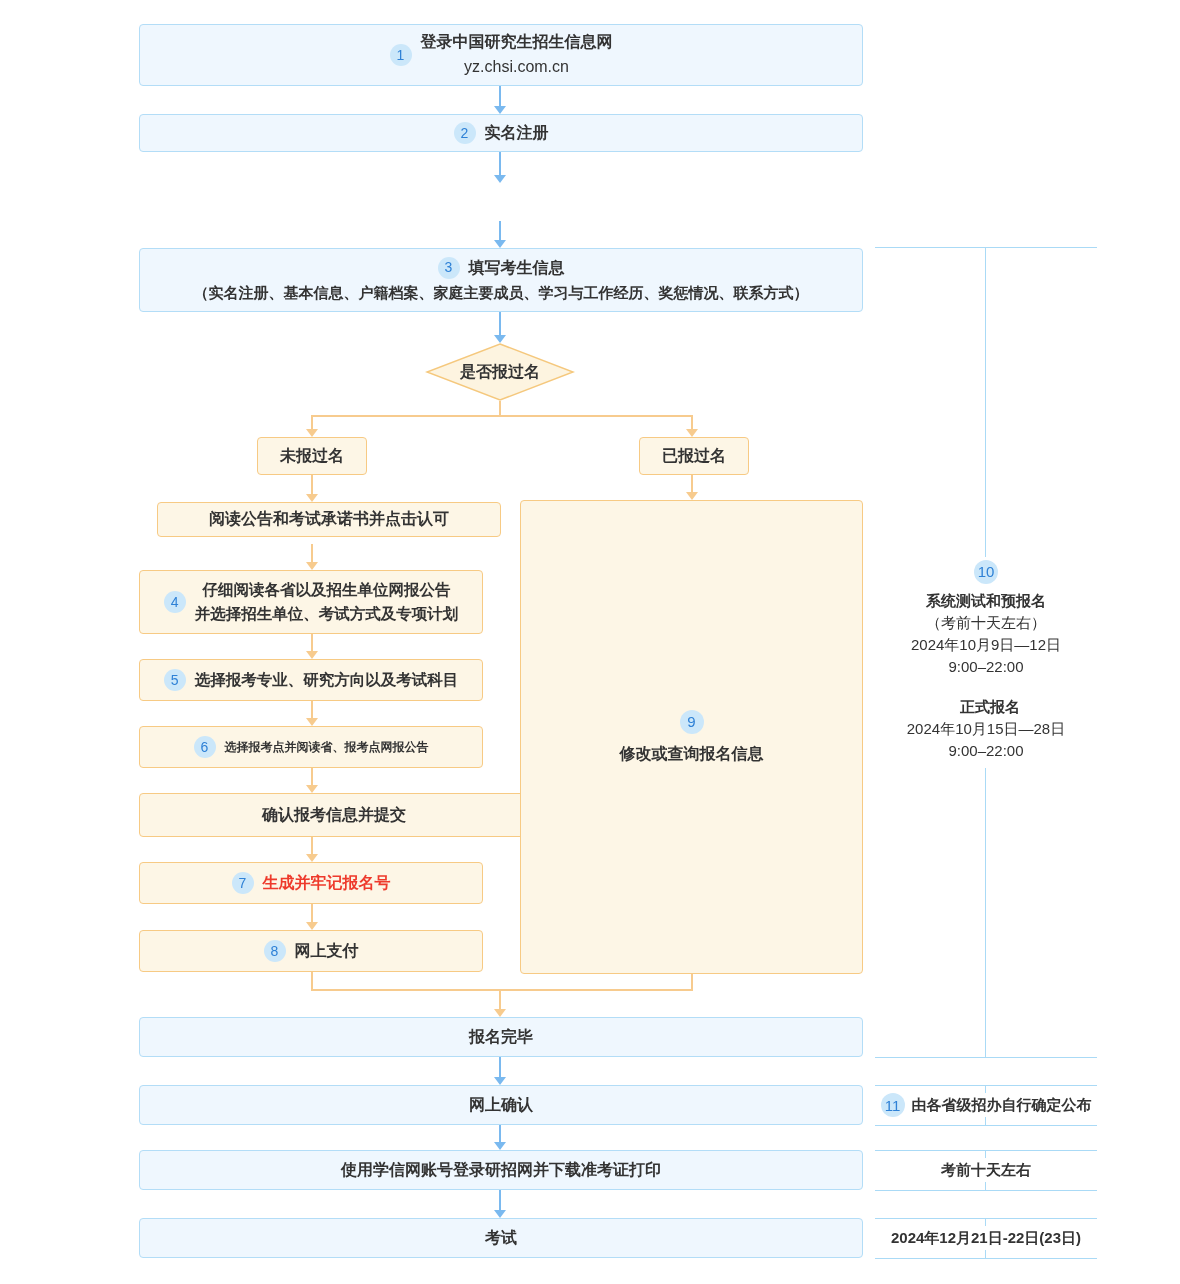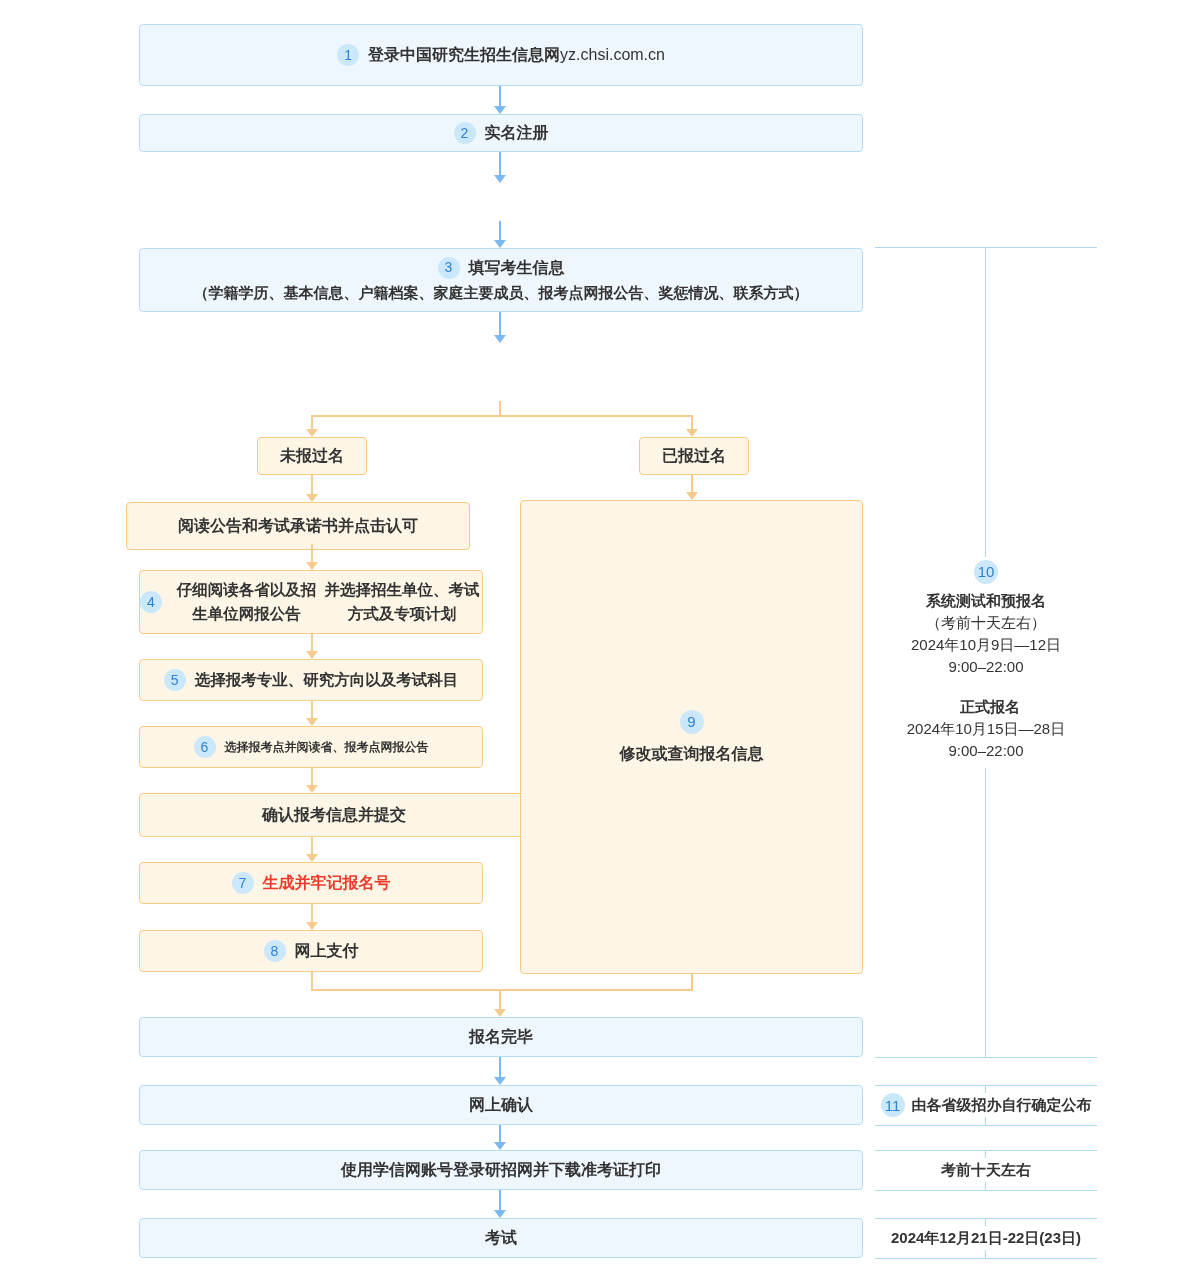--- a/index.html
+++ b/index.html
@@ -10,21 +10,21 @@
   }
   html,body{margin:0;padding:0;background:#fff;}
   body{font-family:"Liberation Sans","DejaVu Sans",sans-serif;color:var(--ink);}
   .canvas{position:relative;width:1180px;height:1284px;background:#fff;overflow:hidden;}
 
   .box{position:absolute;display:flex;align-items:center;justify-content:center;gap:9px;
        border-radius:4px;font-size:16px;font-weight:600;color:var(--ink);box-sizing:border-box;
        text-align:center;}
   .box.blue{background:var(--blue-fill);border:1px solid var(--blue-border);}
   .box.orange{background:var(--orange-fill);border:1px solid var(--orange-border);}
-  .col{display:flex;flex-direction:row;align-items:center;line-height:1.55;}
+  .col{display:flex;flex-direction:column;align-items:center;line-height:1.55;}
 
   .badge{display:inline-flex;align-items:center;justify-content:center;flex:none;
          width:22px;height:22px;border-radius:50%;background:var(--badge-bg);
          color:var(--badge-fg);font-size:14px;font-weight:500;}
   .badge.lg{width:24px;height:24px;font-size:15px;}
 
   .varr{position:absolute;width:2px;}
   .varr::after{content:"";position:absolute;left:-5px;top:100%;
          border-left:6px solid transparent;border-right:6px solid transparent;
          border-top:8px solid transparent;}
@@ -70,40 +70,46 @@
   </div>
   <div class="varr vblue" style="left:499px;top:152px;height:23px"></div>
 
   <div class="varr vblue" style="left:499px;top:221px;height:19px"></div>
 
   <div class="box blue" style="left:139px;top:248px;width:724px;height:64px;flex-direction:column;gap:2px;line-height:1.5;">
     <span style="display:flex;align-items:center;gap:9px;">
       <span class="badge">3</span>
       <span>填写考生信息</span>
     </span>
-    <span style="font-size:15px;">（学籍学历、基本信息、户籍档案、家庭主要成员、报考点网报公告、奖惩情况、联系方式）</span>
+    <span style="font-size:15px;">（实名注册、基本信息、户籍档案、家庭主要成员、学习与工作经历、奖惩情况、联系方式）</span>
   </div>
   <div class="varr vblue" style="left:499px;top:312px;height:23px"></div>
 
+  <div class="diamond" style="left:425px;top:343px;width:150px;height:58px">
+    <svg viewBox="0 0 150 58" width="150" height="58">
+      <polygon points="75,1 148,29 75,57 2,29" fill="#fdf4e0" stroke="#f5c87d" stroke-width="1.5"></polygon>
+    </svg>
+    <span class="dlabel">是否报过名</span>
+  </div>
 
   <div class="cline" style="left:499px;top:401px;width:2px;height:14px"></div>
   <div class="cline" style="left:311px;top:415px;width:382px;height:2px"></div>
   <div class="varr vorange" style="left:311px;top:415px;height:14px"></div>
   <div class="varr vorange" style="left:691px;top:415px;height:14px"></div>
 
   <div class="box orange" style="left:257px;top:437px;width:110px;height:38px">
     <span>未报过名</span>
   </div>
   <div class="box orange" style="left:639px;top:437px;width:110px;height:38px">
     <span>已报过名</span>
   </div>
   <div class="varr vorange" style="left:311px;top:475px;height:19px"></div>
   <div class="varr vorange" style="left:691px;top:475px;height:17px"></div>
 
-  <div class="box orange" style="left:126px;top:502px;width:344px;height:48px">
+  <div class="box orange" style="left:157px;top:502px;width:344px;height:35px">
     <span>阅读公告和考试承诺书并点击认可</span>
   </div>
   <div class="varr vorange" style="left:311px;top:544px;height:18px"></div>
 
   <div class="box orange" style="left:139px;top:570px;width:344px;height:64px">
     <span class="badge">4</span>
     <span class="col" style="font-size:15.5px;">
       <span>仔细阅读各省以及招生单位网报公告</span>
       <span>并选择招生单位、考试方式及专项计划</span>
     </span>

